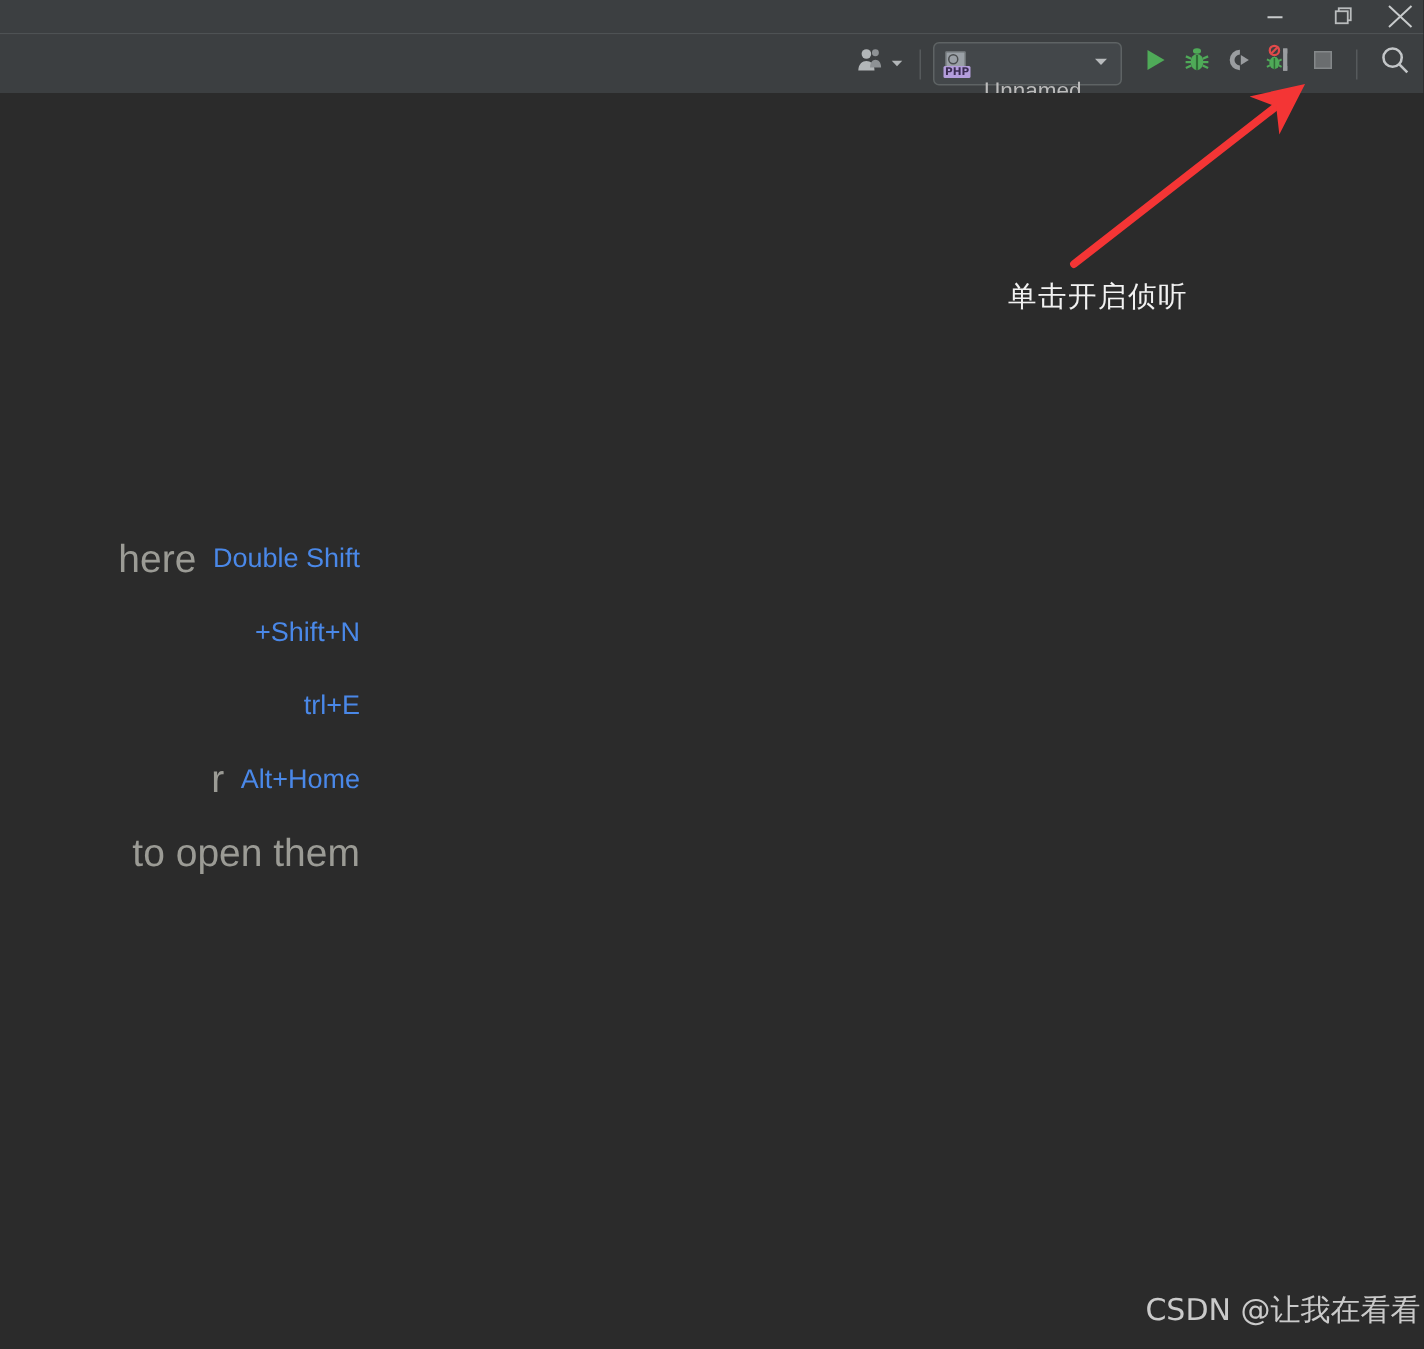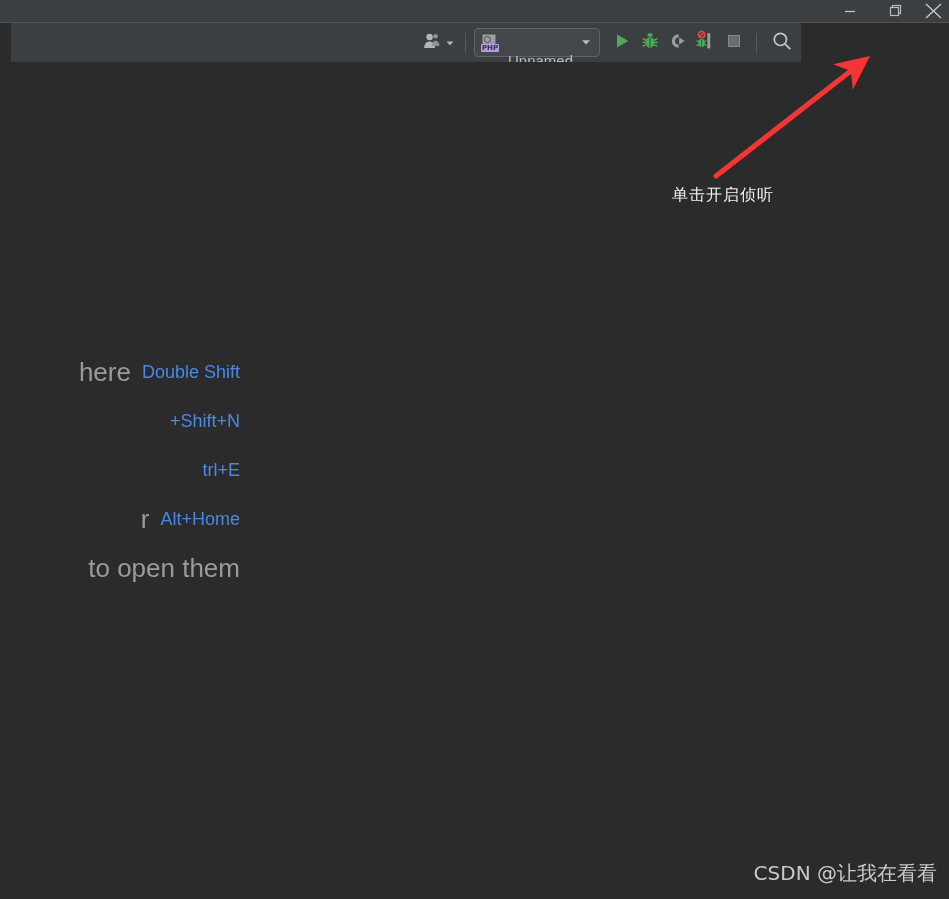--- a/index.html
+++ b/index.html
@@ -35,22 +35,22 @@
     display: flex;
     align-items: center;
     justify-content: center;
     cursor: default;
   }
   .winbtn svg { display: block; }
 
   
   #main-toolbar {
     position: absolute;
-    left: 11px; top: 23px;
-    width: 790px;
+    left: 0; top: 23px;
+    width: 949px;
     height: 39px;
     background: #3c3f41;
     box-sizing: border-box;
     display: flex;
     align-items: center;
     justify-content: flex-end;
     padding-right: 2px;
   }
   .tb-sep {
     width: 1px;
@@ -184,29 +184,29 @@
     pointer-events: none;
   }
 
   
   #annotation-label {
     position: absolute;
     left: 672px;
     top: 185px;
     color: #f2f2f2;
     font-family: "DejaVu Sans", "Liberation Sans", sans-serif;
-    font-size: 16px;
+    font-size: 19px;
     letter-spacing: 1px;
     white-space: nowrap;
   }
 
   
   #csdn-watermark {
     position: absolute;
-    right: 12px;
+    right: 2px;
     bottom: 12px;
     color: #d8d8d8;
     font-family: "DejaVu Sans", "Liberation Sans", sans-serif;
     font-size: 20px;
     white-space: nowrap;
     opacity: 0.92;
   }
 </style>
 </head>
 <body>

